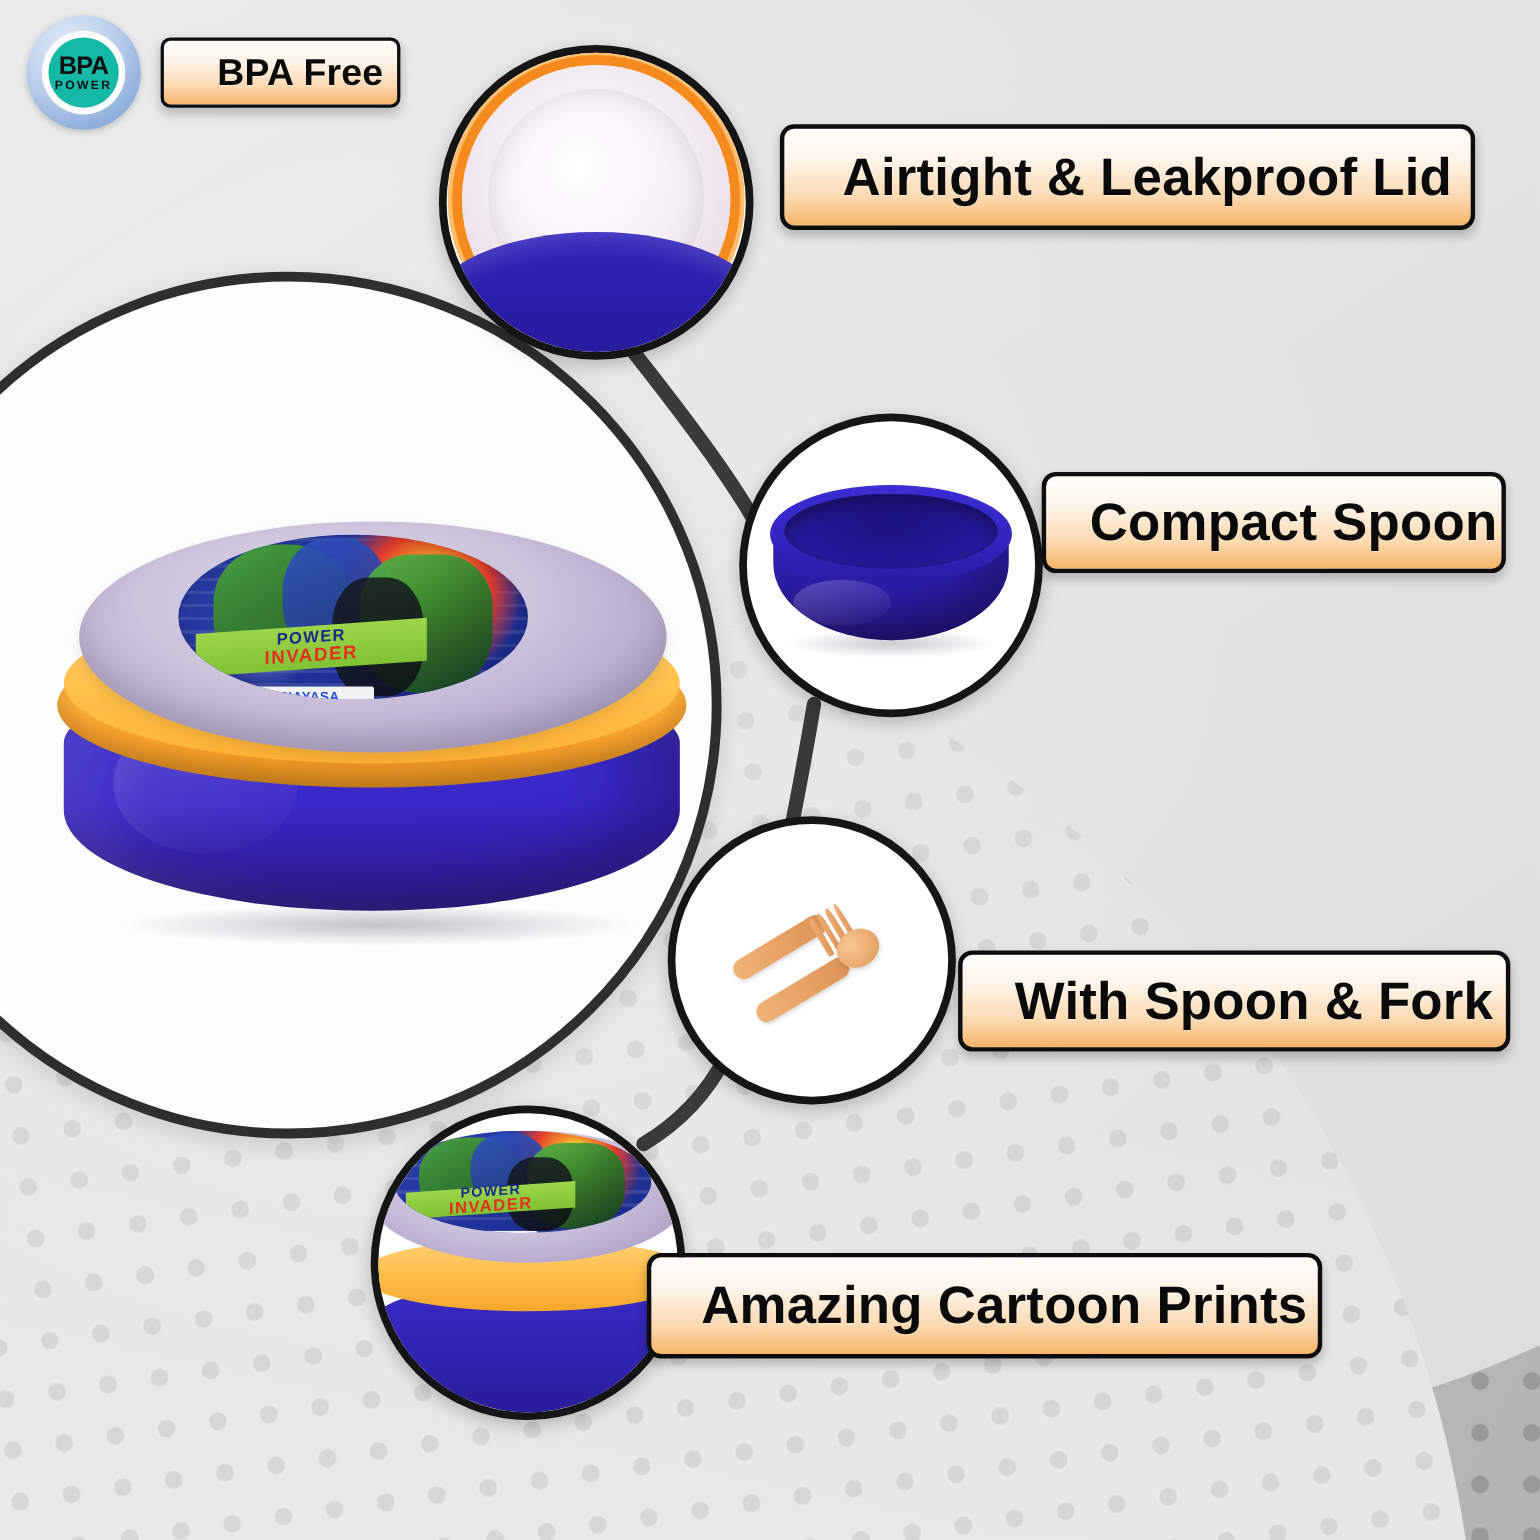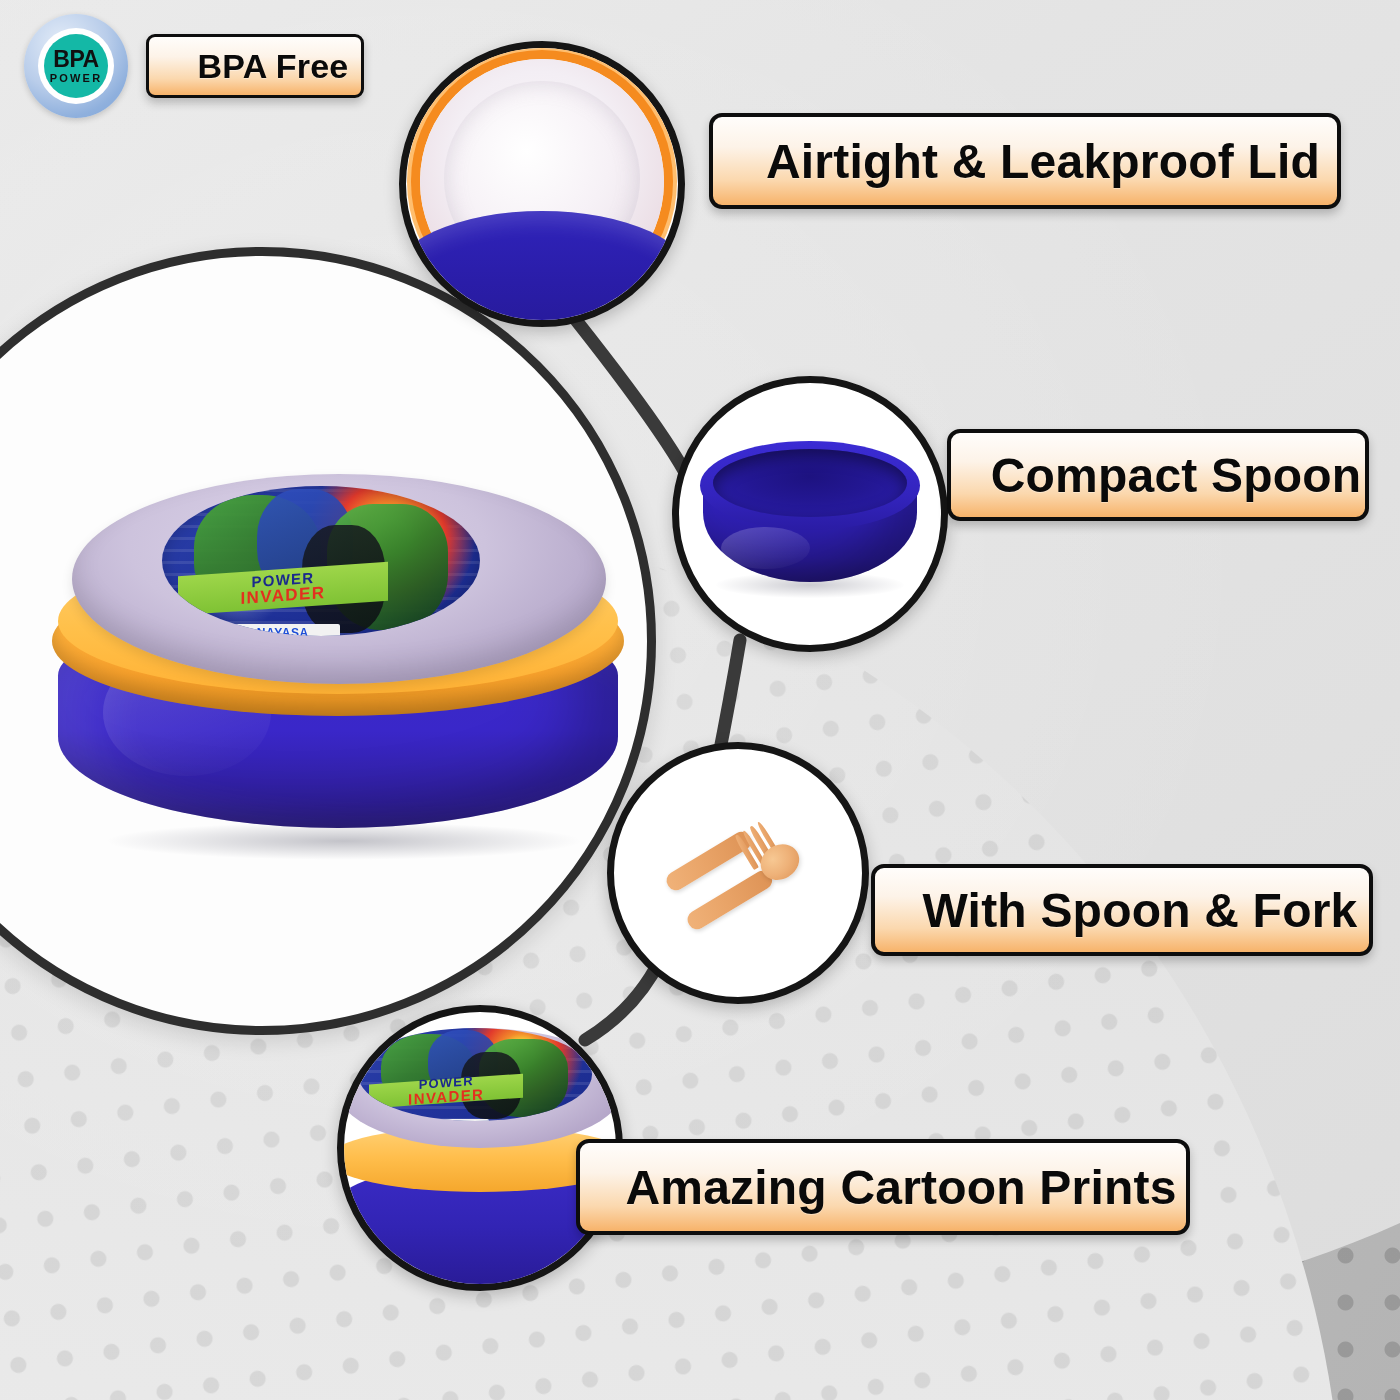--- a/index.html
+++ b/index.html
@@ -52,21 +52,21 @@
   .pill{position:absolute;display:flex;align-items:center;justify-content:center;
     border:4px solid #0d0d0d;border-radius:13px;
     background:linear-gradient(180deg,#fffdfb 0%,#fdf3e8 34%,#fbd8ae 72%,#f7b36a 100%);
     box-shadow:0 5px 10px rgba(0,0,0,.22);
     font-weight:bold;color:#0a0a0a;white-space:nowrap;
     letter-spacing:.2px;text-shadow:0 1px 0 rgba(255,255,255,.35);padding-left:36px;}
   .pill-bpa{left:146px;top:34px;width:176px;height:58px;font-size:34px;border-width:3px;border-radius:9px;}
   .pill-1{left:709px;top:113px;width:588px;height:88px;font-size:48px;}
   .pill-2{left:947px;top:429px;width:378px;height:84px;font-size:48px;}
   .pill-3{left:871px;top:864px;width:458px;height:84px;font-size:48px;}
-  .pill-4{left:576px;top:1139px;width:570px;height:88px;font-size:48px;}
+  .pill-4{left:588px;top:1139px;width:570px;height:88px;font-size:48px;}
 
   
   .bpa-badge{position:absolute;left:24px;top:14px;width:104px;height:104px;border-radius:50%;
     background:radial-gradient(circle at 36% 28%, #e3ecf8 0%, #b9cdea 46%, #8fb0dd 74%, #7ea4d8 100%);
     display:flex;align-items:center;justify-content:center;
     box-shadow:0 2px 6px rgba(0,0,0,.18);}
   .bpa-white{width:76px;height:76px;border-radius:50%;background:#ffffff;
     display:flex;align-items:center;justify-content:center;}
   .bpa-green{width:64px;height:64px;border-radius:50%;background:#14b8a6;
     display:flex;flex-direction:column;align-items:center;justify-content:center;line-height:1;}

